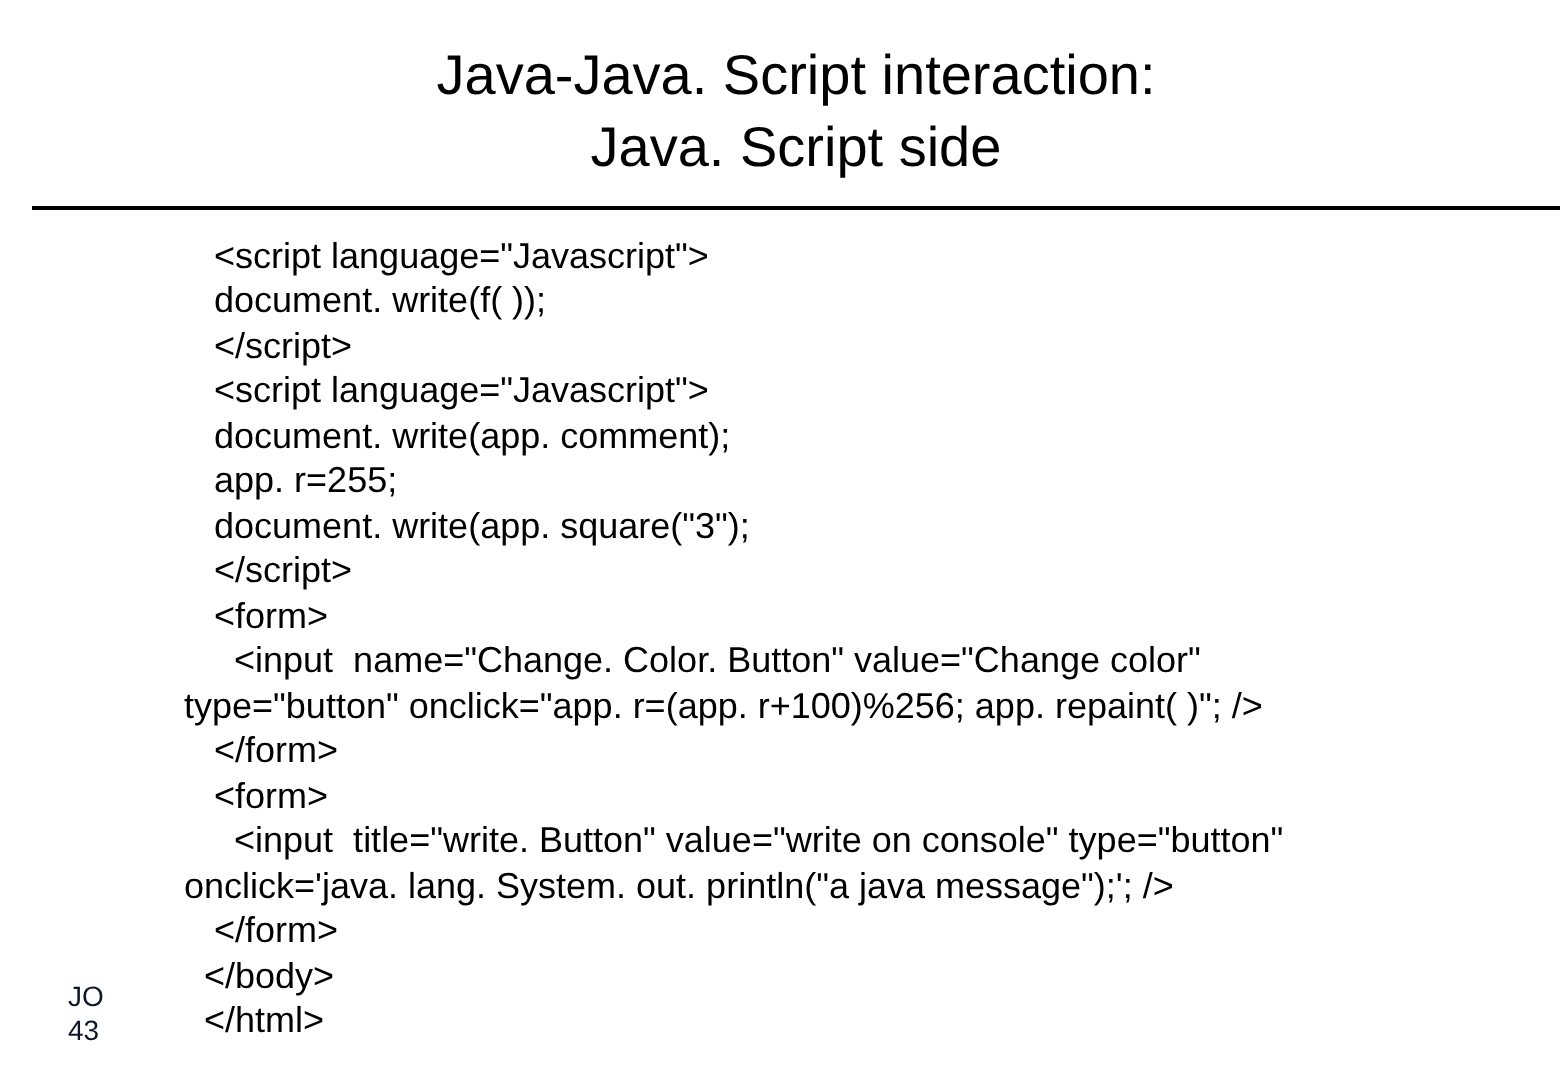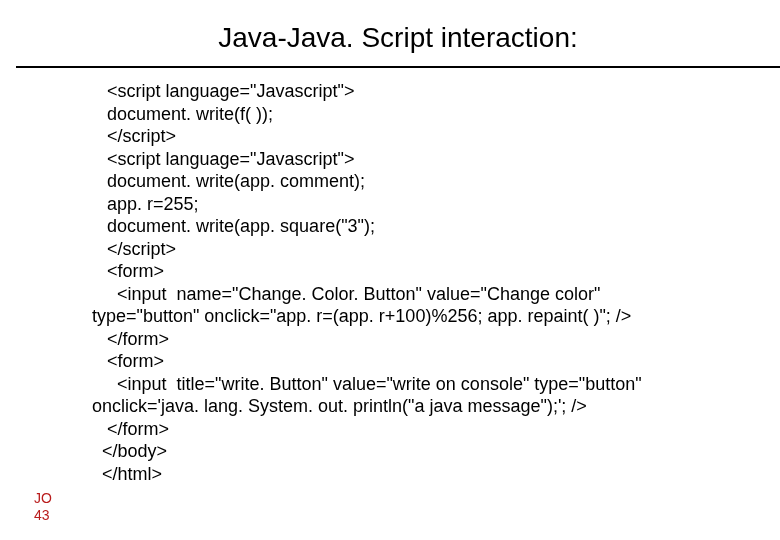--- a/index.html
+++ b/index.html
@@ -36,28 +36,29 @@
       color: #000;
       white-space: pre-wrap;
       word-wrap: break-word;
     }
     .page-number {
       position: absolute;
       left: 18px;
       bottom: 20px;
       font-size: 14px;
       line-height: 1.2;
-      color: #b91c1c;
+      color: #0f172a;
     }
   </style>
 </head>
 <body>
 
 <h1 class="slide-title">
   <span>Java-Java. Script interaction:</span><br>
+  <span>Java. Script side</span>
 </h1>
 
 <hr class="title-separator">
 
 <div class="code-block">   &lt;script language="Javascript"&gt;
    document. write(f( ));
    &lt;/script&gt;
    &lt;script language="Javascript"&gt;
    document. write(app. comment);
    app. r=255;

